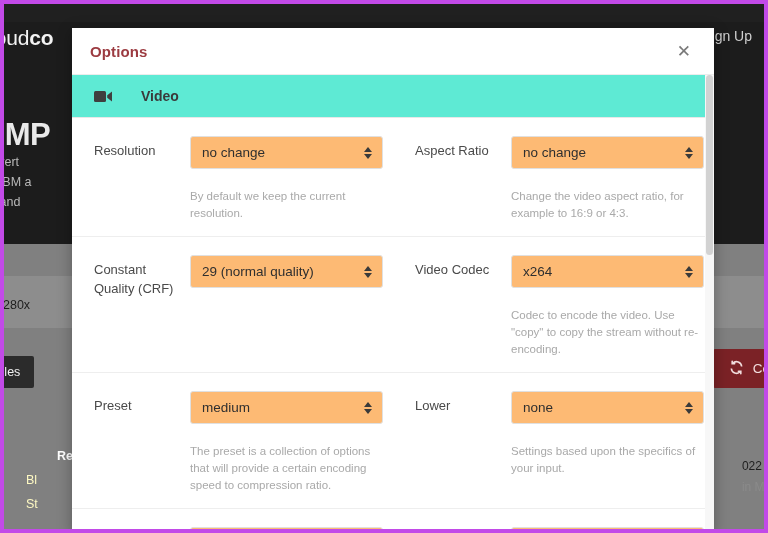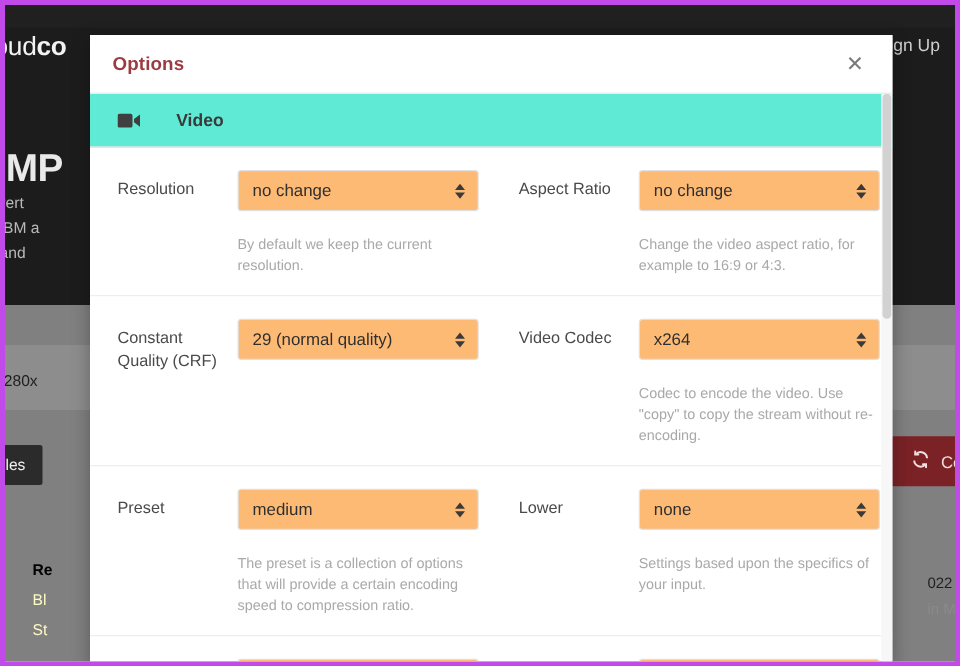--- a/index.html
+++ b/index.html
@@ -122,21 +122,21 @@
 
   .refresh-icon { display: inline-block; line-height: 1; font-size: 15px; }
 
   .bg-footer-links {
     position: absolute;
     left: 22px; top: 440px;
     font-size: 12.5px;
     line-height: 24px;
     white-space: nowrap;
   }
-  .bg-footer-links .hd { color: #000000; font-weight: 700; }
+  .bg-footer-links .hd { color: #ffffff; font-weight: 700; margin-left: 31px; }
   .bg-footer-links .lk { color: #fef9c3; display: block; }
 
   .bg-footer-right {
     position: absolute;
     right: -34px; top: 452px;
     font-size: 12px;
     line-height: 21px;
     text-align: left;
     white-space: nowrap;
   }

